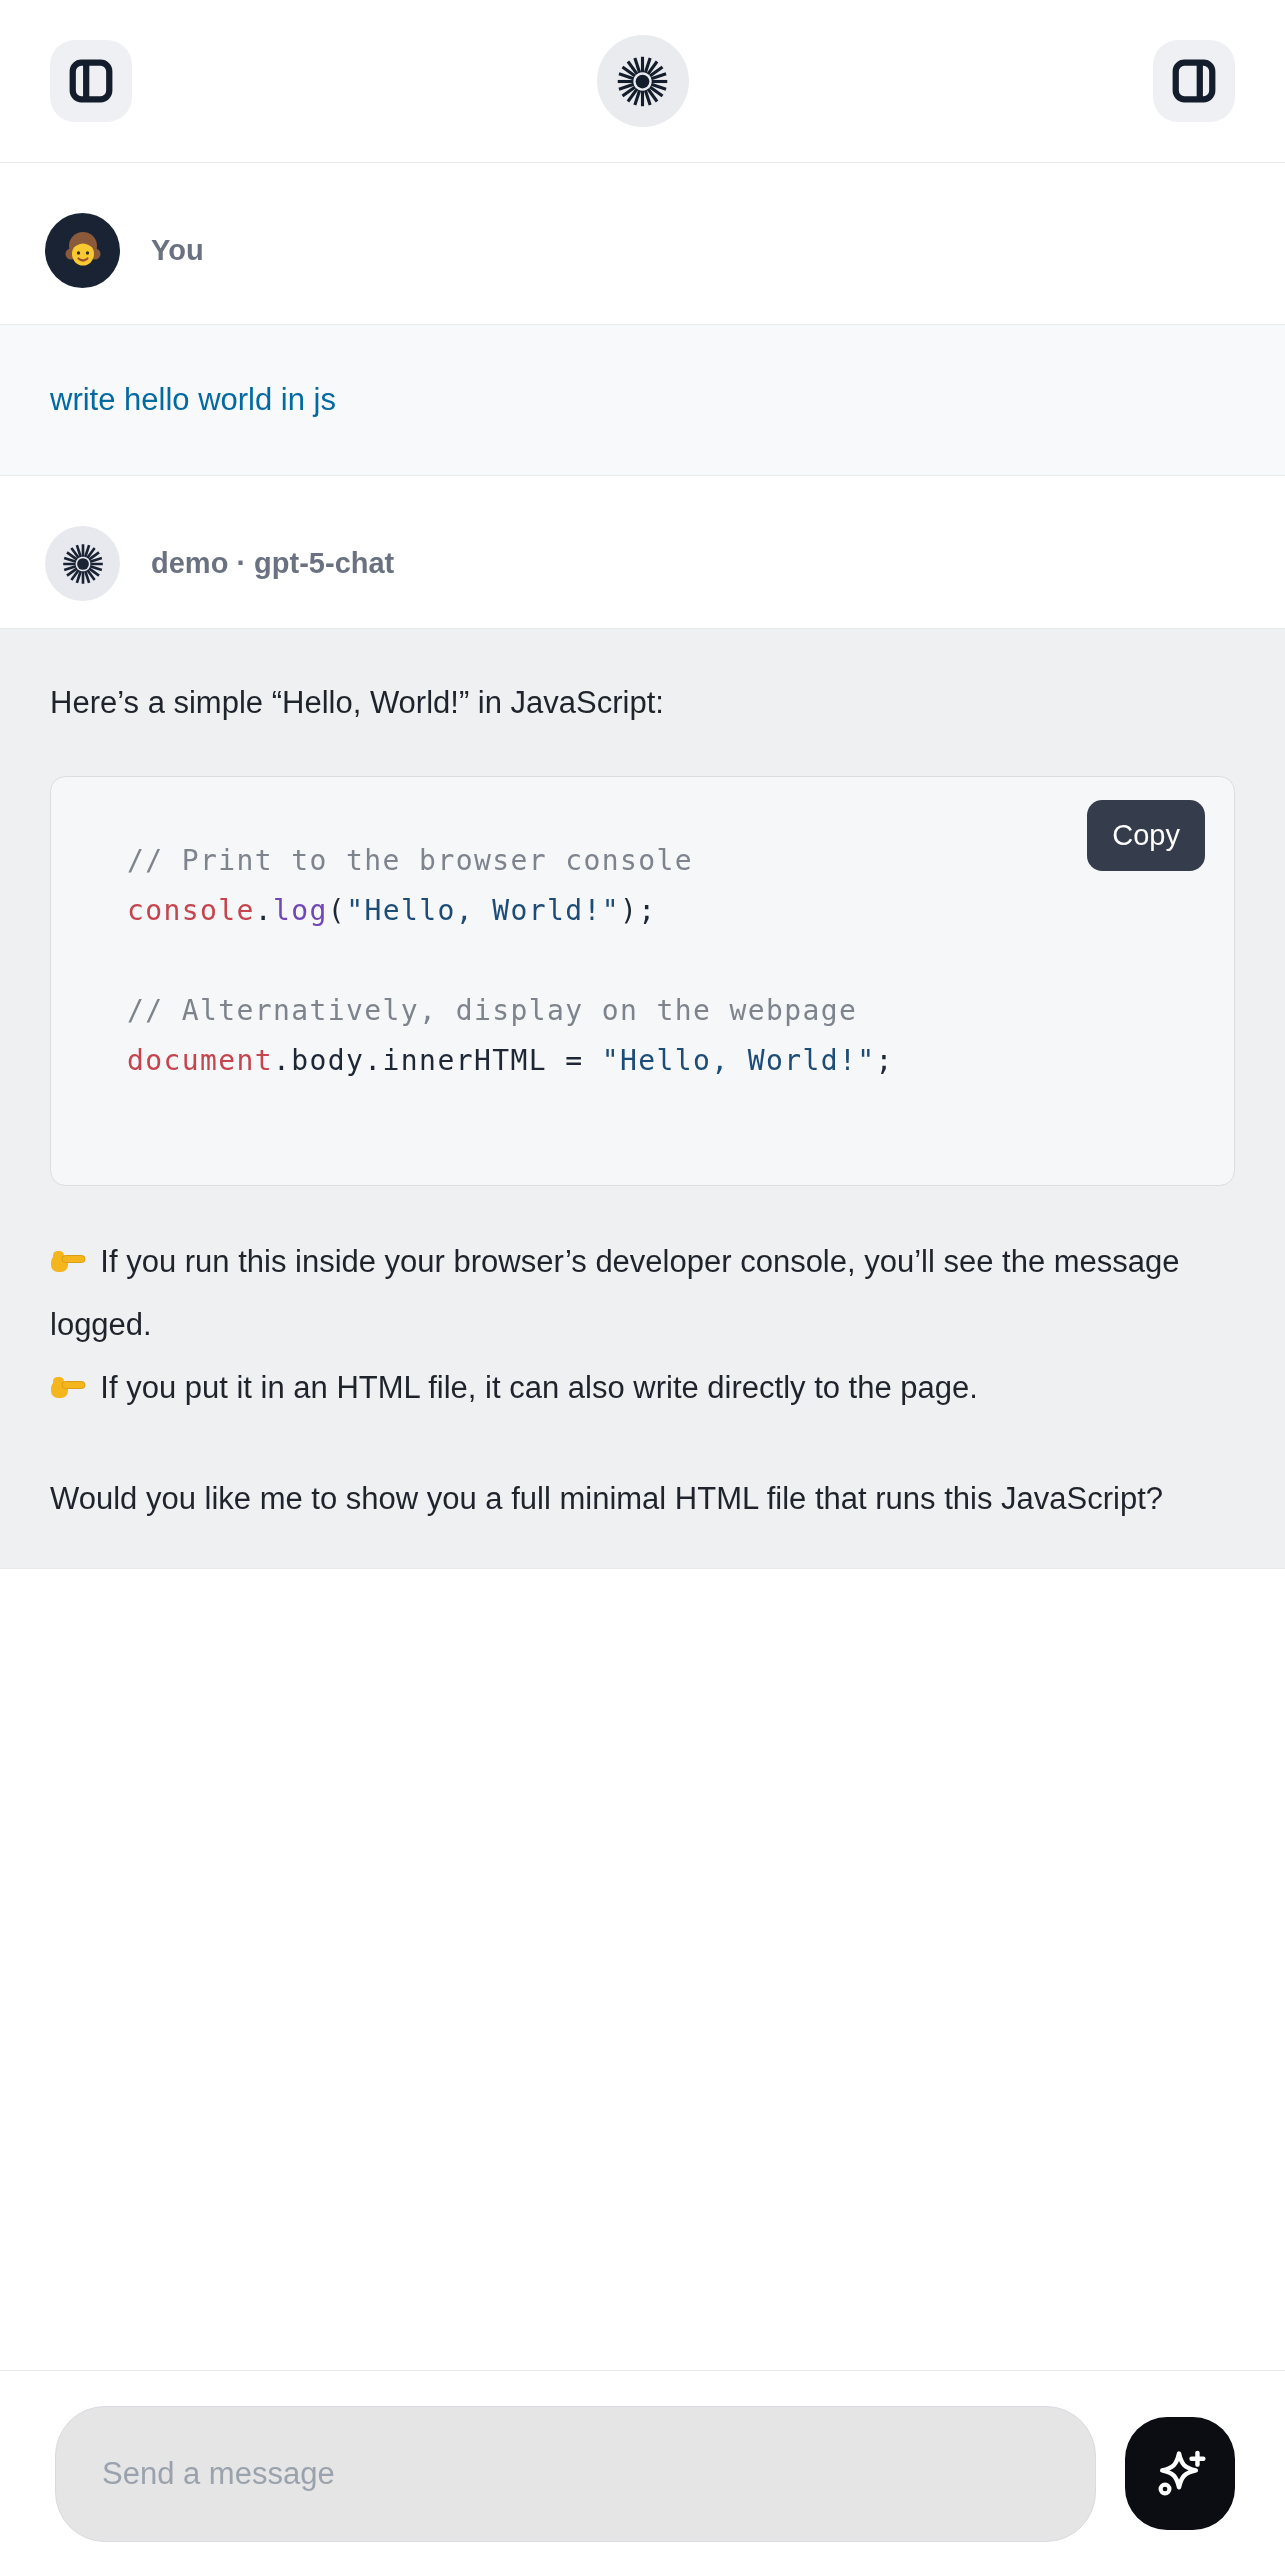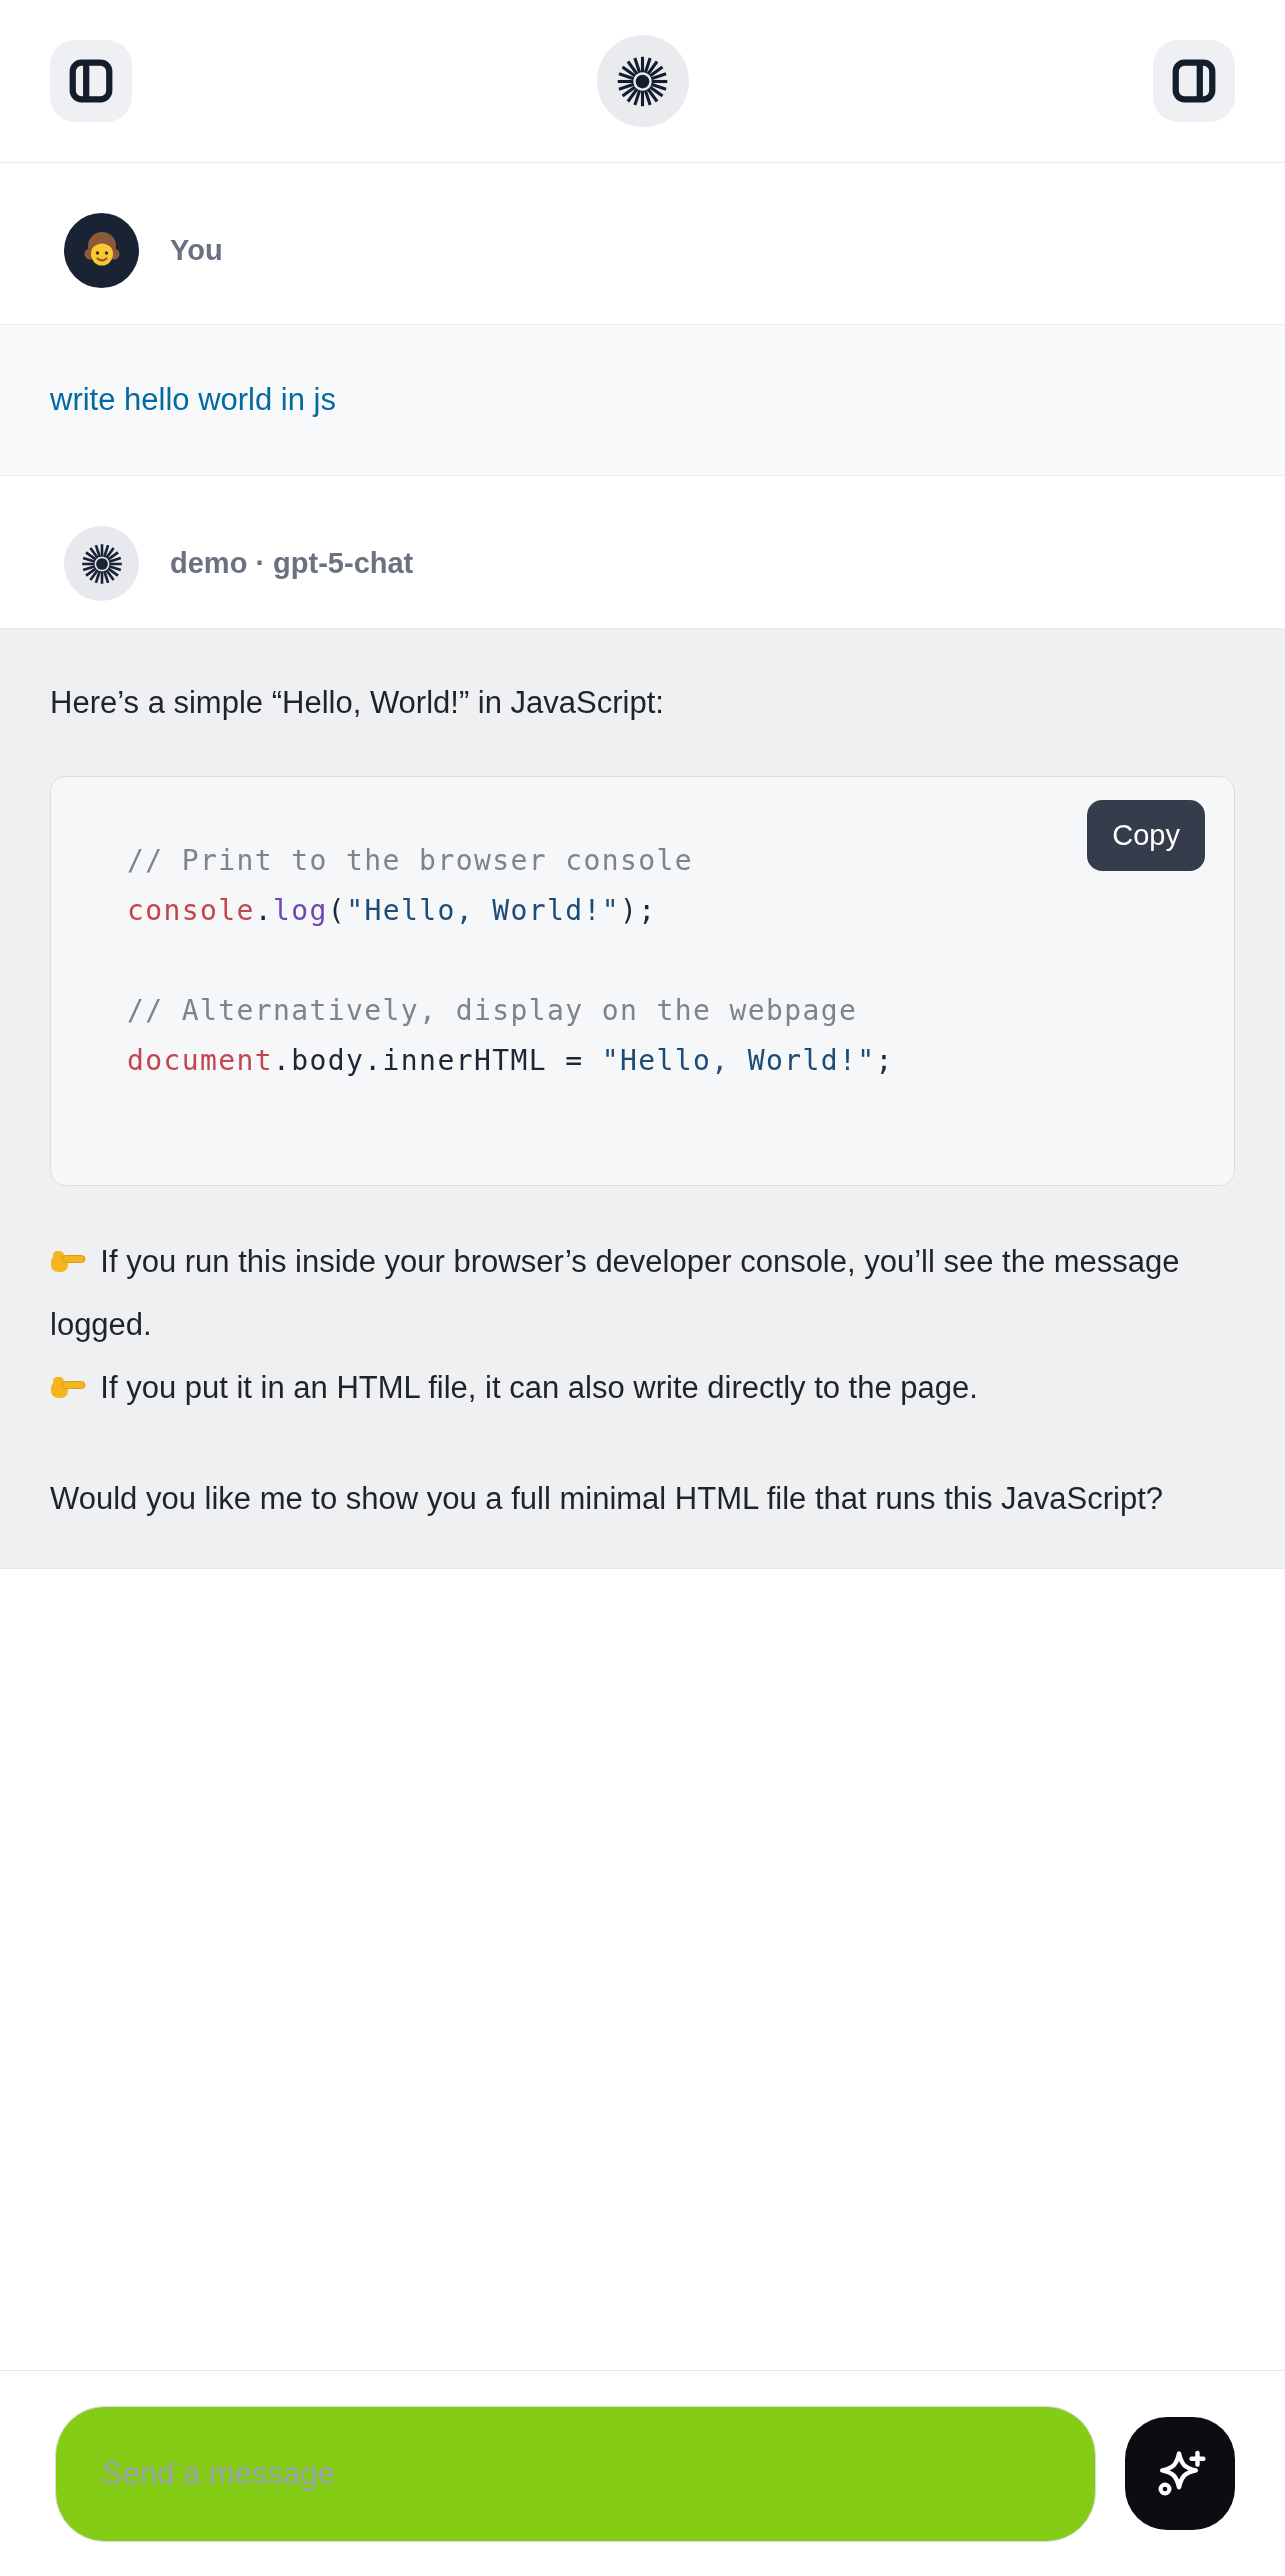--- a/index.html
+++ b/index.html
@@ -21,21 +21,21 @@
   }
   .icon-btn{
     width:82px;height:82px;border:none;outline:none;
     background:#eef0f3;border-radius:25px;
     display:flex;align-items:center;justify-content:center;
     padding:0;cursor:pointer;
   }
   .icon-btn.round{border-radius:50%;width:92px;height:92px;background:#e9ebef;}
 
   
-  .sender-row{display:flex;align-items:center;gap:31px;padding:0 64px;}
+  .sender-row{display:flex;align-items:center;gap:31px;padding:0 45px;}
   .sender-row.user{margin-top:50px;margin-bottom:36px;}
   .sender-row.assistant{margin-top:50px;margin-bottom:27px;}
   .avatar{
     width:75px;height:75px;border-radius:50%;flex:0 0 auto;
     display:flex;align-items:center;justify-content:center;overflow:hidden;
   }
   .avatar.user-avatar{background:#1a2334;}
   .avatar.bot-avatar{background:#e7e9ee;}
   .sender-name{font-size:29px;font-weight:700;color:#6a7180;}
 
@@ -78,21 +78,21 @@
   .tok-plain{color:#1d2736;}
 
   
   .spacer{flex:1 1 auto;background:#ffffff;}
   .composer{
     flex:0 0 auto;height:206px;background:#ffffff;border-top:1.9px solid #e7e9ec;
     display:flex;align-items:center;gap:29px;padding:0 50px 0 55px;
   }
   .message-input{
     flex:1 1 auto;height:136px;border:1.9px solid #d8dbe0;border-radius:50px;
-    background:#84cc16;padding:0 46px;font-family:"Liberation Sans", sans-serif;
+    background:#e5e5e5;padding:0 46px;font-family:"Liberation Sans", sans-serif;
     font-size:31px;color:#20242c;outline:none;
   }
   .message-input::placeholder{color:#9aa3ad;}
   .send-btn{
     width:110px;height:113px;flex:0 0 auto;border:none;cursor:pointer;
     background:#0b0d12;border-radius:42px;
     display:flex;align-items:center;justify-content:center;padding:0;
   }
 </style>
 </head>

